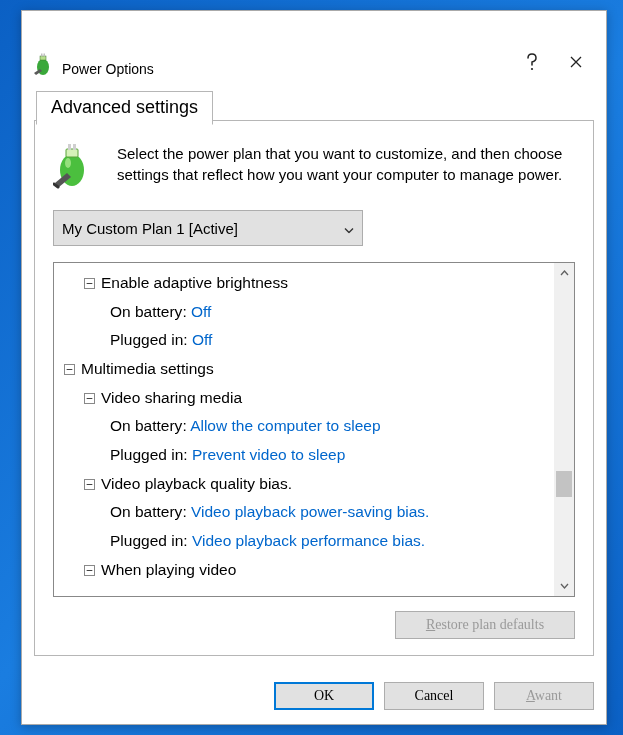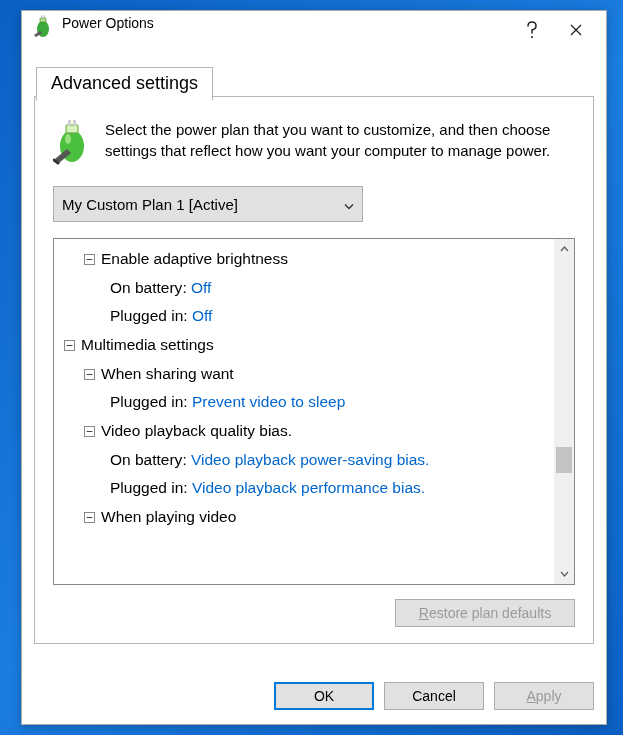--- a/index.html
+++ b/index.html
@@ -21,24 +21,25 @@
       height: 715px;
       background: #fff;
       border: 1px solid #aaa;
       box-shadow: 0 2px 10px rgba(0,0,0,.25);
       display: flex;
       flex-direction: column;
     }
     .titlebar {
       height: 42px;
       display: flex;
-      align-items: flex-start;
+      align-items: flex-end;
       padding: 4px 8px 0 10px;
       background: #fff;
       color: #000;
+      margin-top: 24px;
     }
     .titlebar .title-icon {
       width: 22px;
       height: 24px;
       margin-right: 8px;
       display: flex;
       align-items: center;
       justify-content: center;
     }
     .titlebar .title-text {
@@ -75,21 +76,21 @@
     }
     .tab-panel {
       position: absolute;
       left: 0; right: 0; top: 29px; bottom: 0;
       border: 1px solid #b6b6b6;
       padding: 22px 18px 16px 18px;
       display: flex;
       flex-direction: column;
     }
 
-    .intro-row { display: flex; gap: 14px; margin-bottom: 18px; }
+    .intro-row { display: flex; gap: 26px; margin-bottom: 18px; }
     .battery-icon { width: 38px; flex: 0 0 38px; }
     .intro-text { font-size: 15px; line-height: 1.4; color: #000; }
 
     .plan-select {
       width: 310px;
       height: 36px;
       border: 1px solid #adadad;
       background: #e1e1e1;
       display: flex;
       align-items: center;
@@ -173,36 +174,37 @@
       height: 28px;
       min-width: 96px;
       border: 1px solid #adadad;
       background: #e1e1e1;
       font-size: 14px;
       padding: 0 14px;
       display: inline-flex;
       align-items: center;
       justify-content: center;
       color: #000;
+      font-family: Liberation Serif, serif;
     }
     .btn.disabled { color: #9a9a9a; }
     .btn.primary {
       border: 2px solid #0078d7;
       background: #e1e1e1;
       color: #000;
     }
     .access-key { text-decoration: underline; }
 
     .button-row {
       display: flex;
       justify-content: flex-end;
       gap: 10px;
       padding: 14px 12px 14px 12px;
     }
-    .btn-wide { min-width: 100px; margin-top: 12px; }
+    .btn-wide { min-width: 100px; }
   </style>
 </head>
 <body>
 
 <div class="dialog">
 
   <div class="titlebar">
     <span class="title-icon">
       <svg width="22" height="24" viewBox="0 0 22 24">
         <ellipse cx="11" cy="14" rx="6" ry="8" fill="#3aa83a"></ellipse>
@@ -268,21 +270,24 @@
             </div>
             <div class="node ind2">
               <span class="label-txt">Plugged in</span><span class="colon">: </span><span class="value-link">Off</span>
             </div>
 
             <div class="node" style="padding-left:6px">
               <span class="expander">−</span><span class="label-txt">Multimedia settings</span>
             </div>
 
             <div class="node ind1">
-              <span class="expander">−</span><span class="label-txt">When sharing want</span>
+              <span class="expander">−</span><span class="label-txt">Video sharing media</span>
+            </div>
+            <div class="node ind2">
+              <span class="label-txt">On battery</span><span class="colon">: </span><span class="value-link">Allow the computer to sleep</span>
             </div>
             <div class="node ind2">
               <span class="label-txt">Plugged in</span><span class="colon">: </span><span class="value-link">Prevent video to sleep</span>
             </div>
 
             <div class="node ind1">
               <span class="expander">−</span><span class="label-txt">Video playback quality bias.</span>
             </div>
             <div class="node ind2">
               <span class="label-txt">On battery</span><span class="colon">: </span><span class="value-link">Video playback power-saving bias.</span>
@@ -322,17 +327,17 @@
 
       </div>
     </div>
 
   </div>
 
   <div class="button-row">
     <div class="btn primary btn-wide">OK</div>
     <div class="btn btn-wide">Cancel</div>
     <div class="btn disabled btn-wide">
-      <span><span class="access-key">A</span><span>pply</span></span>
+      <span><span class="access-key">A</span><span>want</span></span>
     </div>
   </div>
 
 </div>
 
 </body></html>

